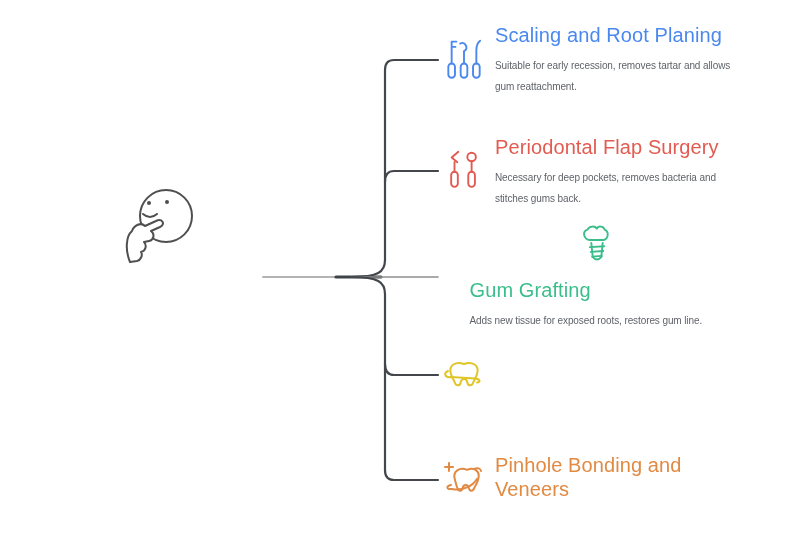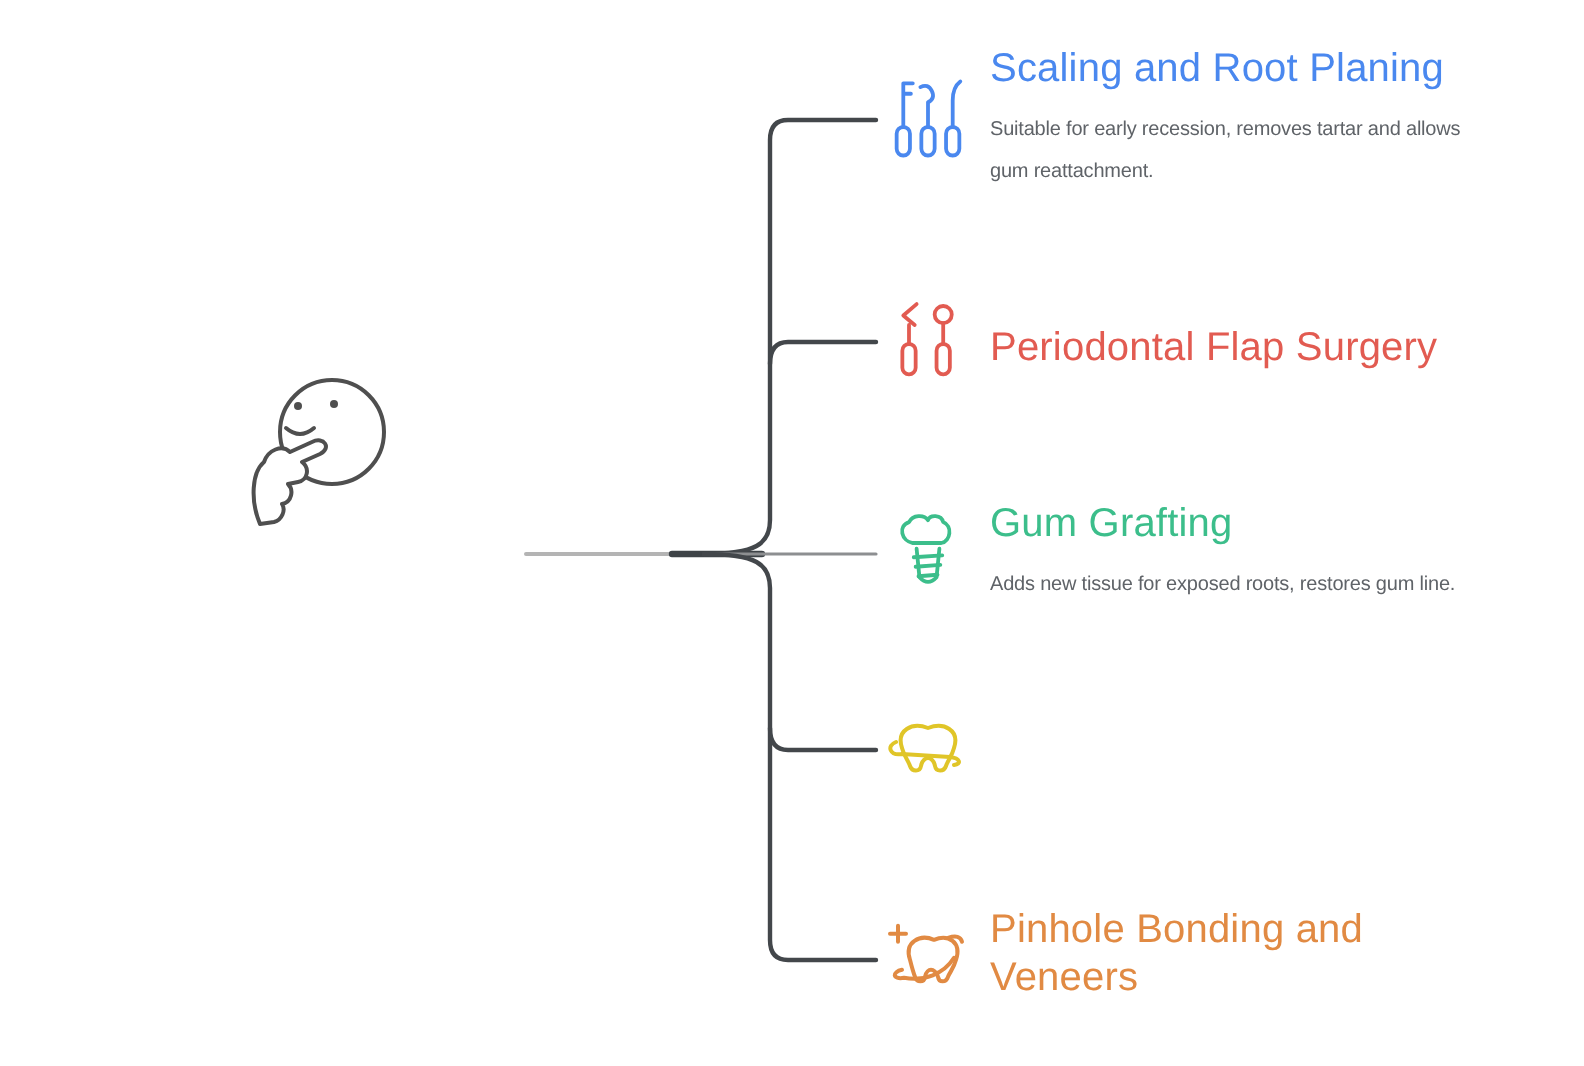--- a/index.html
+++ b/index.html
@@ -9,21 +9,21 @@
   .lines-svg{position:absolute;left:0;top:0;width:792px;height:533px;}
   .face-svg{position:absolute;left:116px;top:180px;width:84px;height:88px;}
   .item{position:absolute;left:444px;transform:translateY(-50%);
         display:flex;align-items:center;gap:11px;width:306px;}
   .item-icon{flex:0 0 40px;width:40px;display:flex;align-items:center;justify-content:center;}
   .item-icon svg{display:block;}
   .item-text{width:255px;}
   .item-title{font-size:20px;line-height:1.18;font-weight:400;letter-spacing:.1px;
               margin:0 0 7px 0;color:inherit;}
   .item-desc{font-size:10px;line-height:21px;color:#5f6368;margin:0;letter-spacing:-0.1px;}
-  .i1{top:60px;} .i2{top:172px;align-items:flex-end;} .i3{top:277px;} .i4{top:375px;} .i5{top:481px;}
+  .i1{top:60px;} .i2{top:172px;} .i3{top:277px;} .i4{top:375px;} .i5{top:481px;}
 </style>
 </head>
 <body>
 
 <div class="canvas">
 
   <svg class="lines-svg" viewBox="0 0 792 533" fill="none">
 
     <path d="M 263 277 L 338 277" stroke="#b4b4b4" stroke-width="2" stroke-linecap="round"></path>
 
@@ -72,24 +72,25 @@
       <svg width="38" height="44" viewBox="0 0 40 46" stroke="currentColor" stroke-width="2" fill="none" stroke-linecap="round" stroke-linejoin="round">
         <path d="M 14 2 L 7 8 L 13 13 M 10 13 L 10 23"></path>
         <rect x="6.5" y="23" width="7" height="16" rx="3.5"></rect>
         <circle cx="28" cy="7.5" r="4.5"></circle>
         <path d="M 28 12 L 28 23"></path>
         <rect x="24.5" y="23" width="7" height="16" rx="3.5"></rect>
       </svg>
     </div>
     <div class="item-text">
       <div class="item-title">Periodontal Flap Surgery</div>
+      <p class="item-desc">Necessary for deep pockets, removes bacteria and stitches gums back.</p>
     </div>
   </div>
 
-  <div class="item i3" style="color: rgb(60, 190, 139);">
+  <div class="item i3" style="color: rgb(60, 190, 139); flex-direction: column;">
     <div class="item-icon">
       <svg width="38" height="44" viewBox="0 0 40 46" stroke="currentColor" stroke-width="2" fill="none" stroke-linecap="round" stroke-linejoin="round">
         <path d="M 12 17 C 6 16 4 8 10 6 C 12 2 18 2 20 5 C 21 2 27 2 28 6 C 33 8 32 16 27 17 L 12 17"></path>
         <path d="M 14 20 L 15.5 35 Q 20 40 24.5 35 L 26 20"></path>
         <path d="M 12.5 24.5 L 27.5 23.5 M 13.5 29.5 L 26.5 28.5 M 15 34.5 L 25 33.7"></path>
       </svg>
     </div>
     <div class="item-text">
       <div class="item-title">Gum Grafting</div>
       <p class="item-desc">Adds new tissue for exposed roots, restores gum line.</p>

